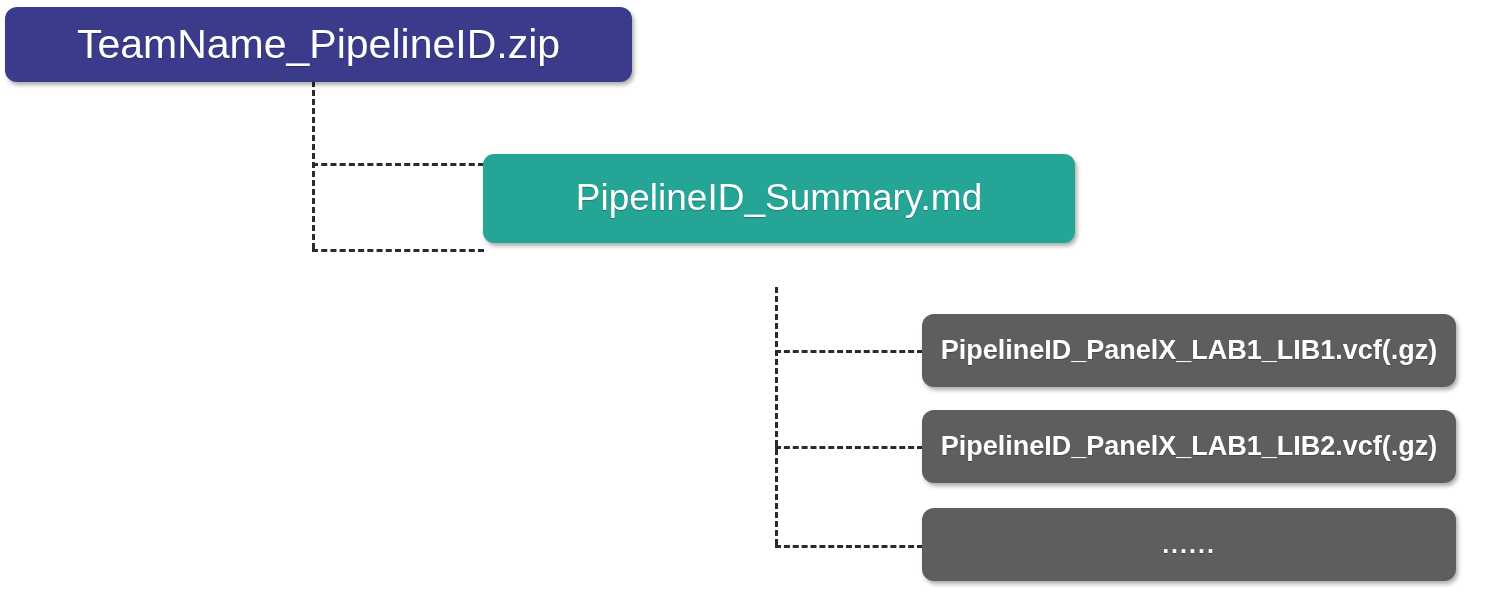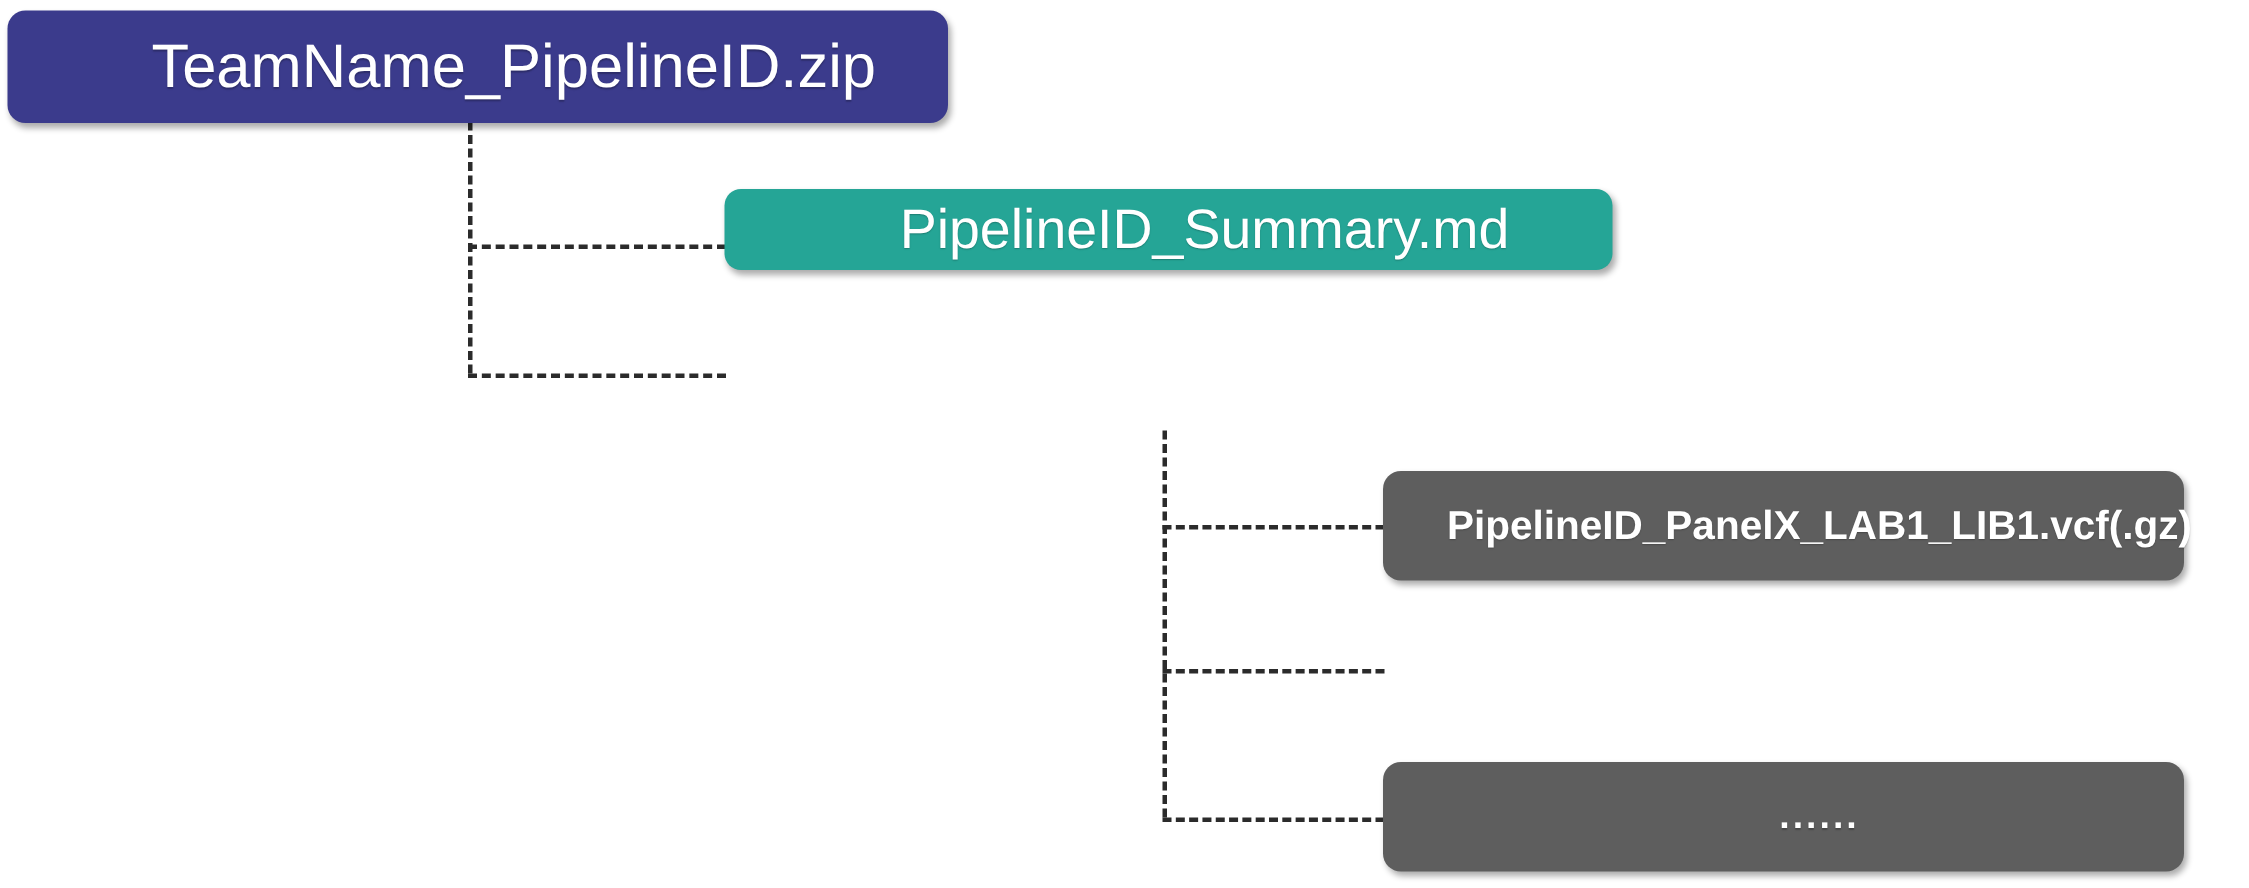--- a/index.html
+++ b/index.html
@@ -1,15 +1,15 @@
 <!DOCTYPE html>
 <html><head>
 <meta charset="utf-8">
 <style>
-  * { box-sizing: border-box; padding-left: 24px; }
+  * { box-sizing: border-box; }
   html, body {
     margin: 0;
     padding: 0;
     background: #ffffff;
   }
   body {
     width: 1499px;
     height: 592px;
     position: relative;
     overflow: hidden;
@@ -64,23 +64,24 @@
     width: 627px;
     height: 75px;
     background: #3b3b8c;
     font-size: 41px;
     border-radius: 12px;
   }
 
   .node-mid {
     left: 483px;
     width: 592px;
-    height: 54px;
+    height: 89px;
     background: #25a596;
     font-size: 37px;
+    margin-top: 28px;
   }
   .node-mid-1 { top: 126px; }
   .node-mid-2 { top: 216px; }
 
   .node-leaf {
     left: 922px;
     width: 534px;
     height: 73px;
     background: #5e5e5e;
     font-size: 27px;
@@ -129,18 +130,21 @@
 
   <div class="node node-mid node-mid-1">
     <span class="node-label">PipelineID_Summary.md</span>
   </div>
 
 
   <div class="node node-leaf node-leaf-1">
     <span class="node-label">PipelineID_PanelX_LAB1_LIB1.vcf(.gz)</span>
   </div>
 
+  <div class="node node-leaf node-leaf-2">
+    <span class="node-label">PipelineID_PanelX_LAB1_LIB2.vcf(.gz)</span>
+  </div>
 
   <div class="node node-leaf node-leaf-3">
     <span class="node-label ellipsis-label">......</span>
   </div>
 
 </div>
 
 </body></html>

